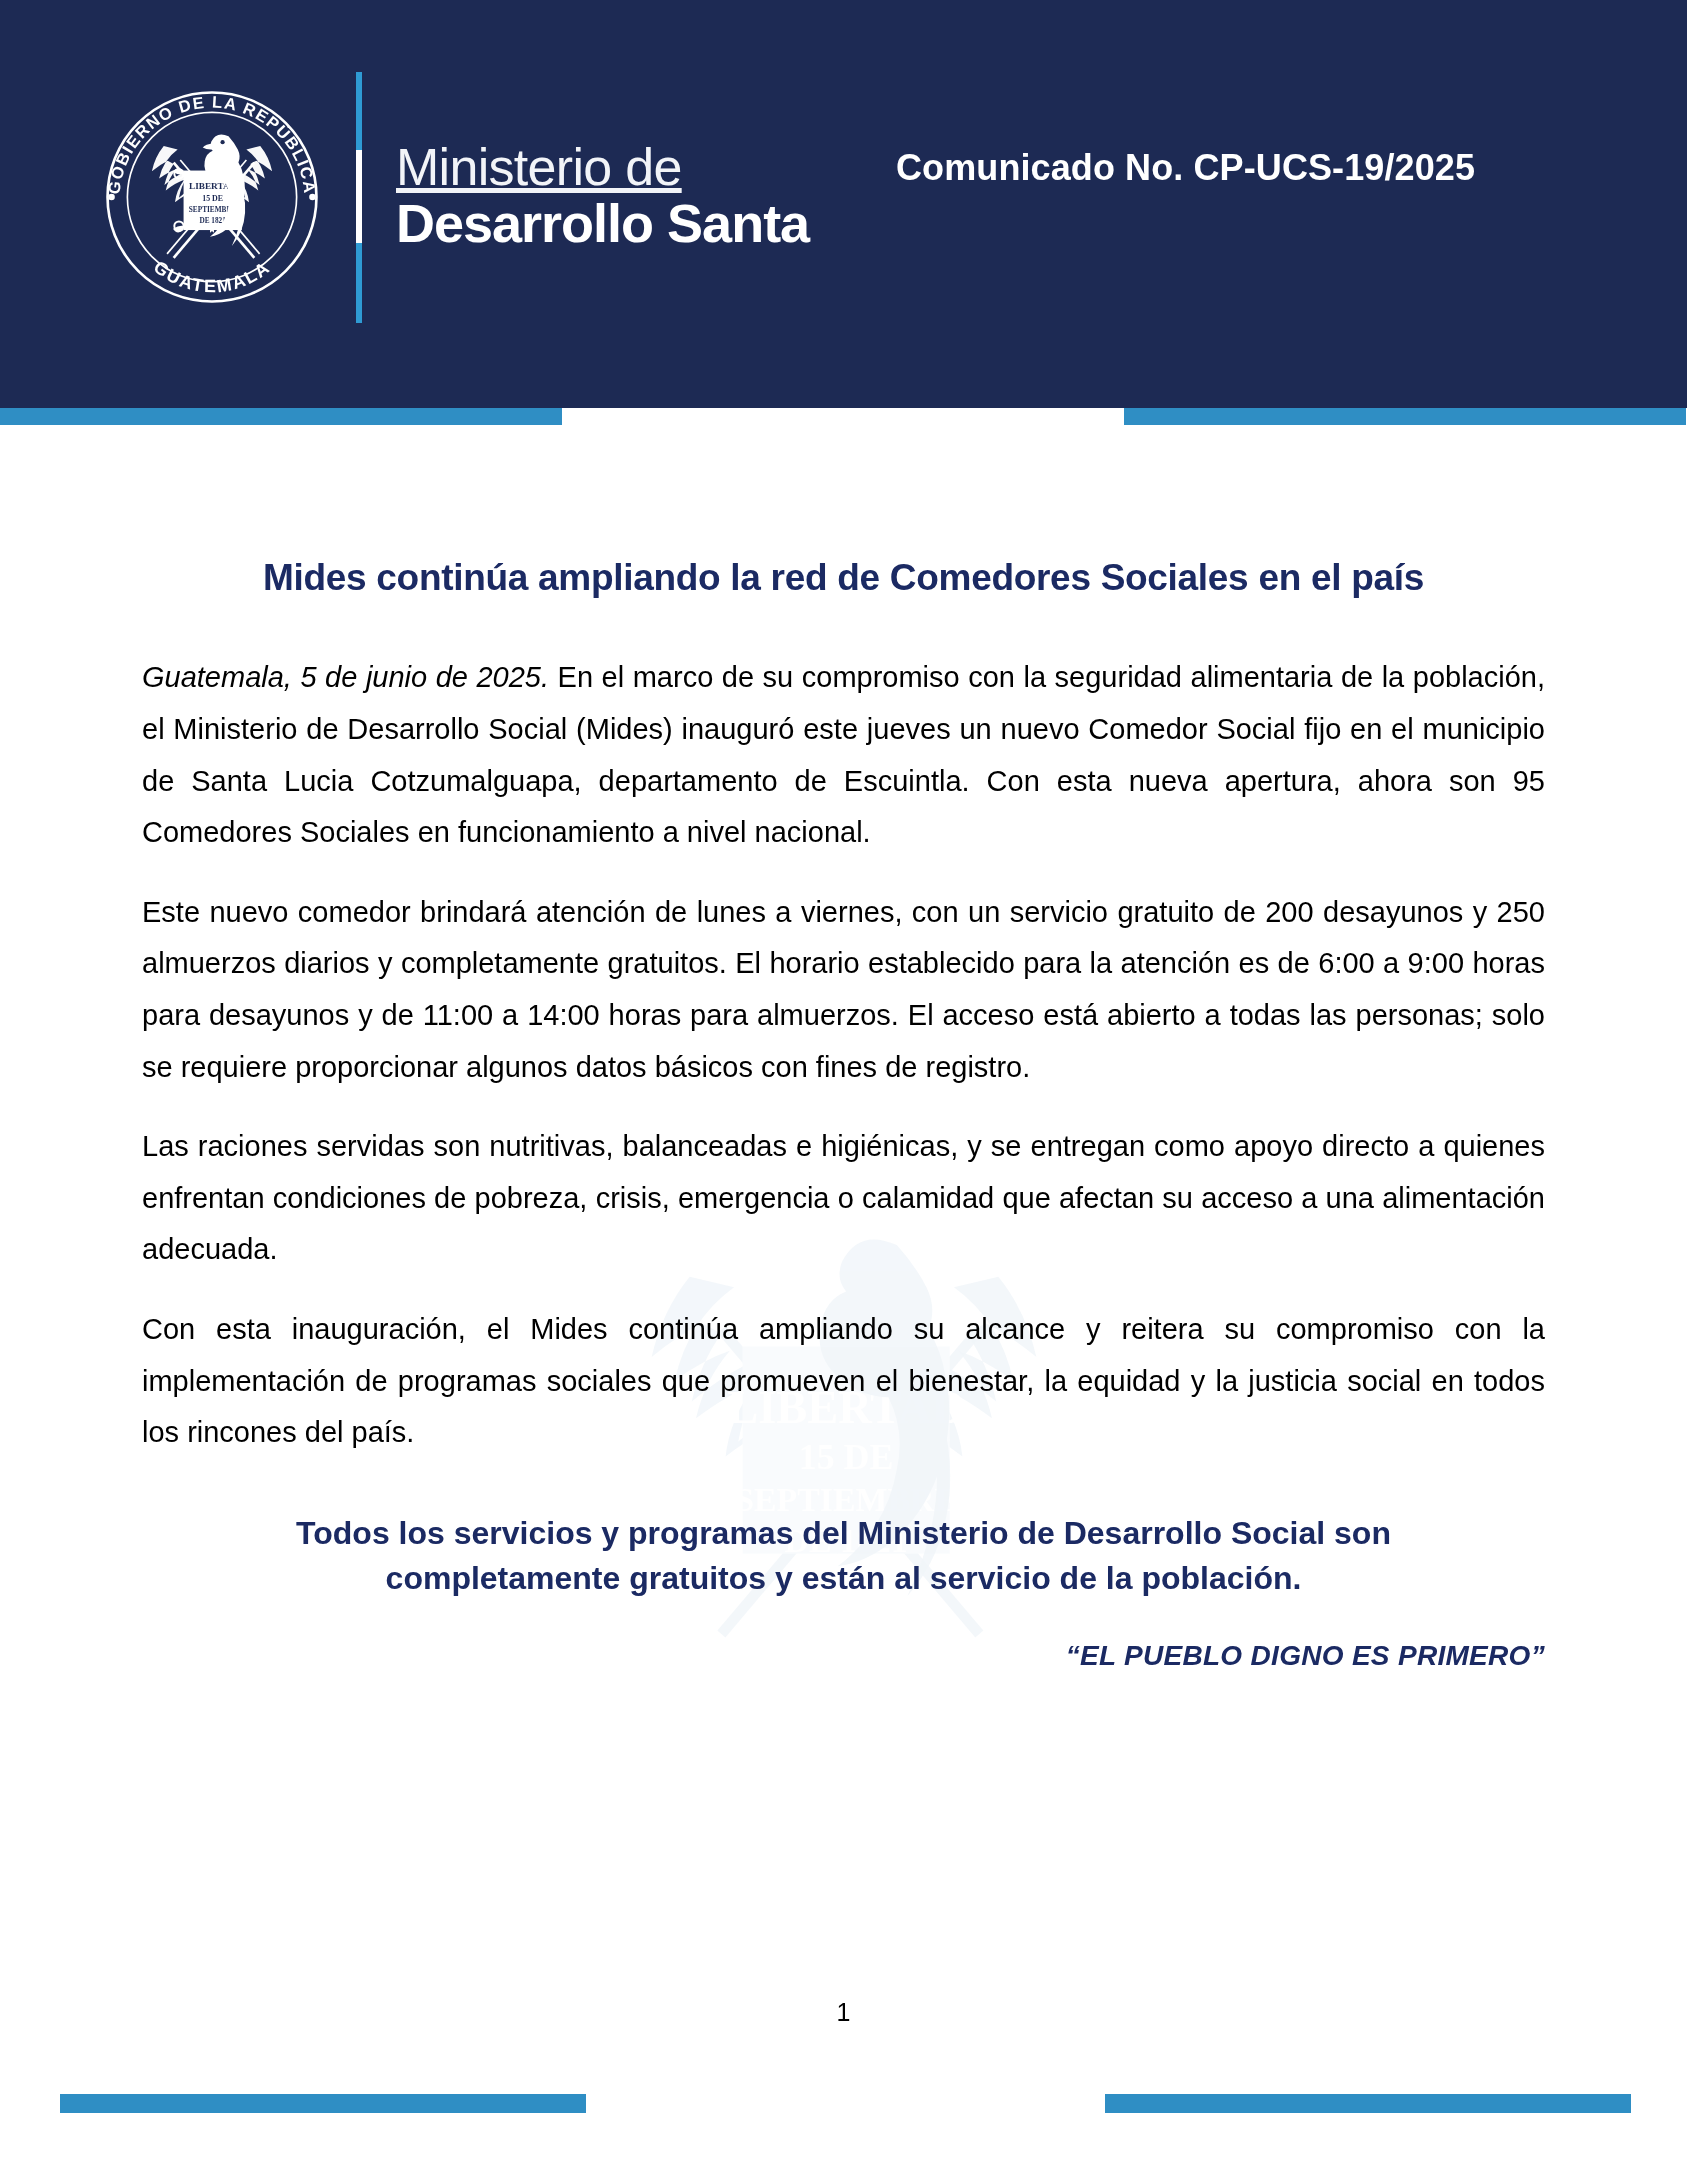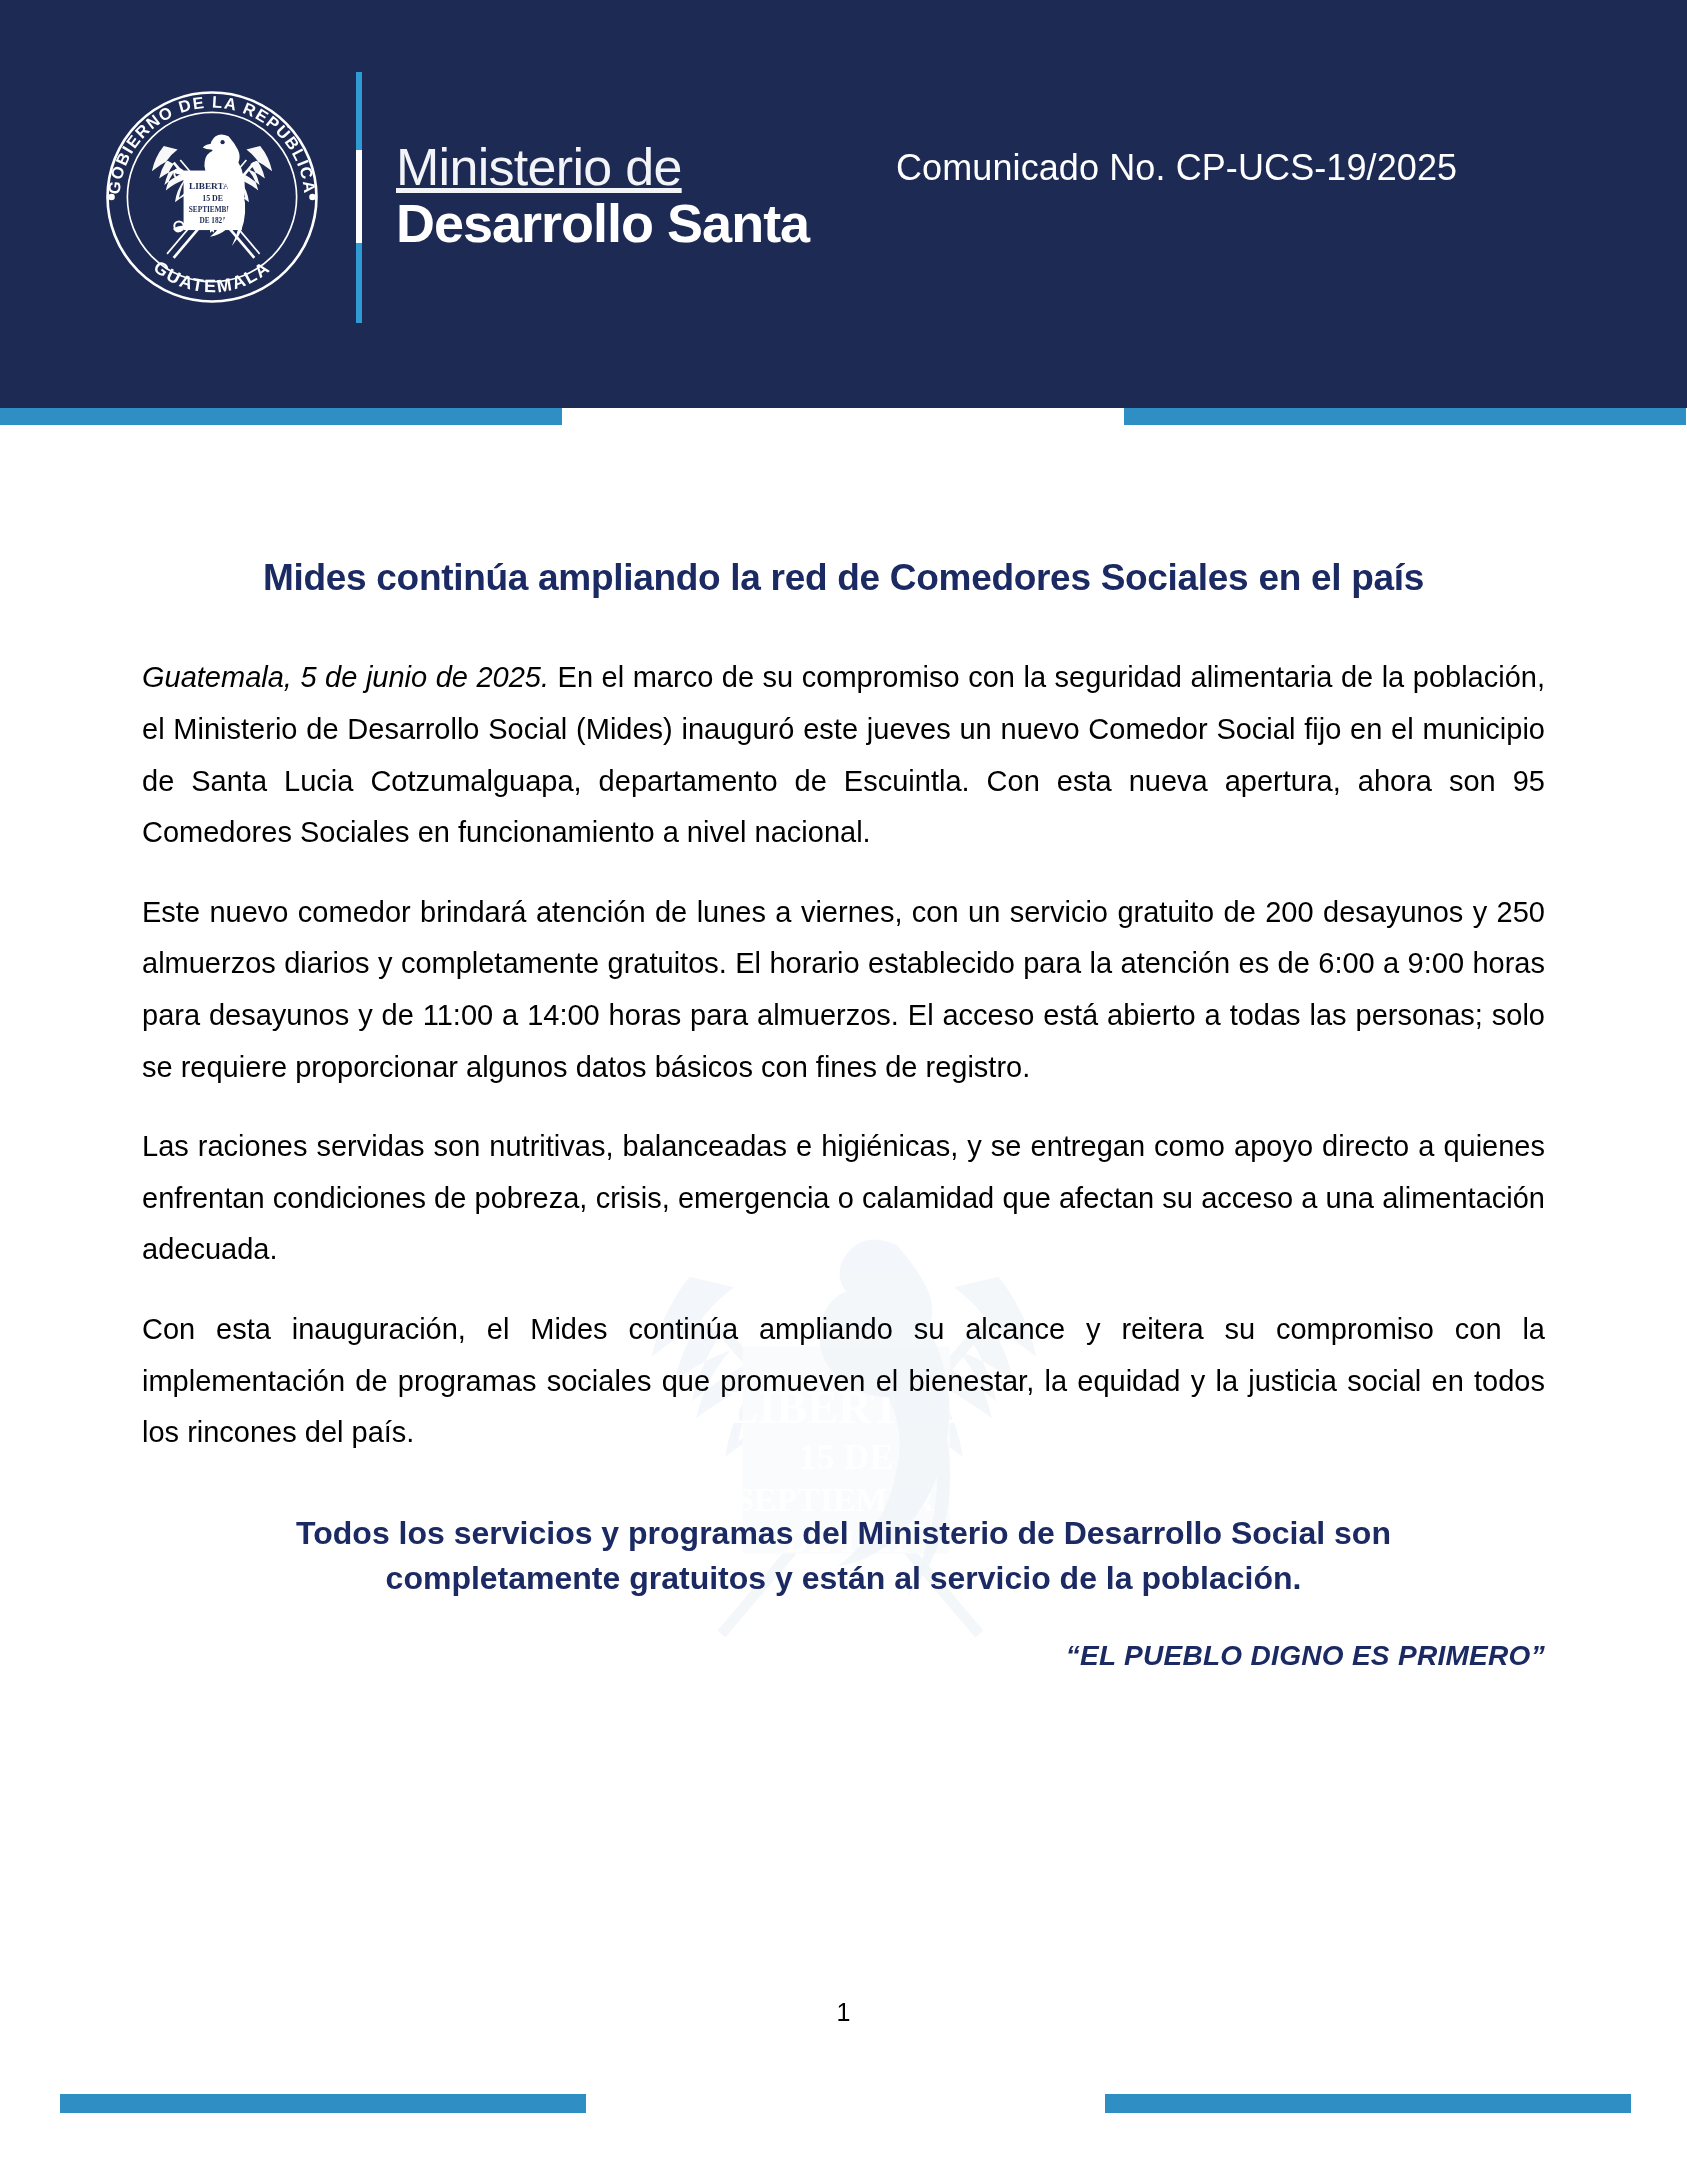--- a/index.html
+++ b/index.html
@@ -71,21 +71,21 @@
     line-height: 1.12;
     color: #ffffff;
   }
 
   .comunicado {
     position: absolute;
     left: 896px;
     top: 147px;
     color: #ffffff;
     font-size: 36px;
-    font-weight: 400;
+    font-weight: 700;
     letter-spacing: 0.1px;
     white-space: nowrap;
   }
 
   
   .accent-strip {
     position: absolute;
     left: 0; top: 408px;
     width: 1687px;
     height: 17px;

